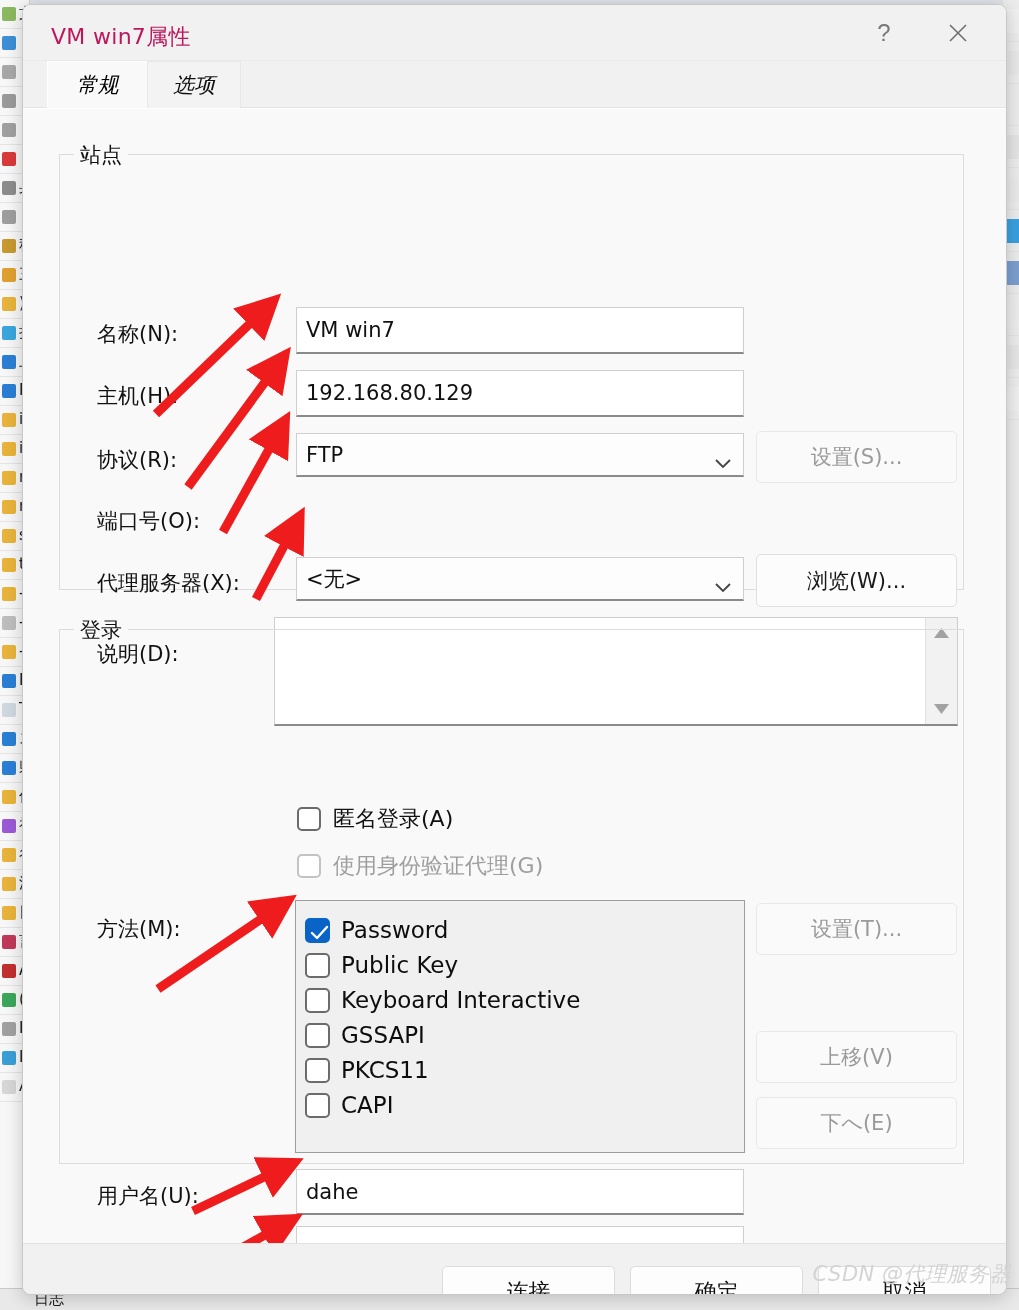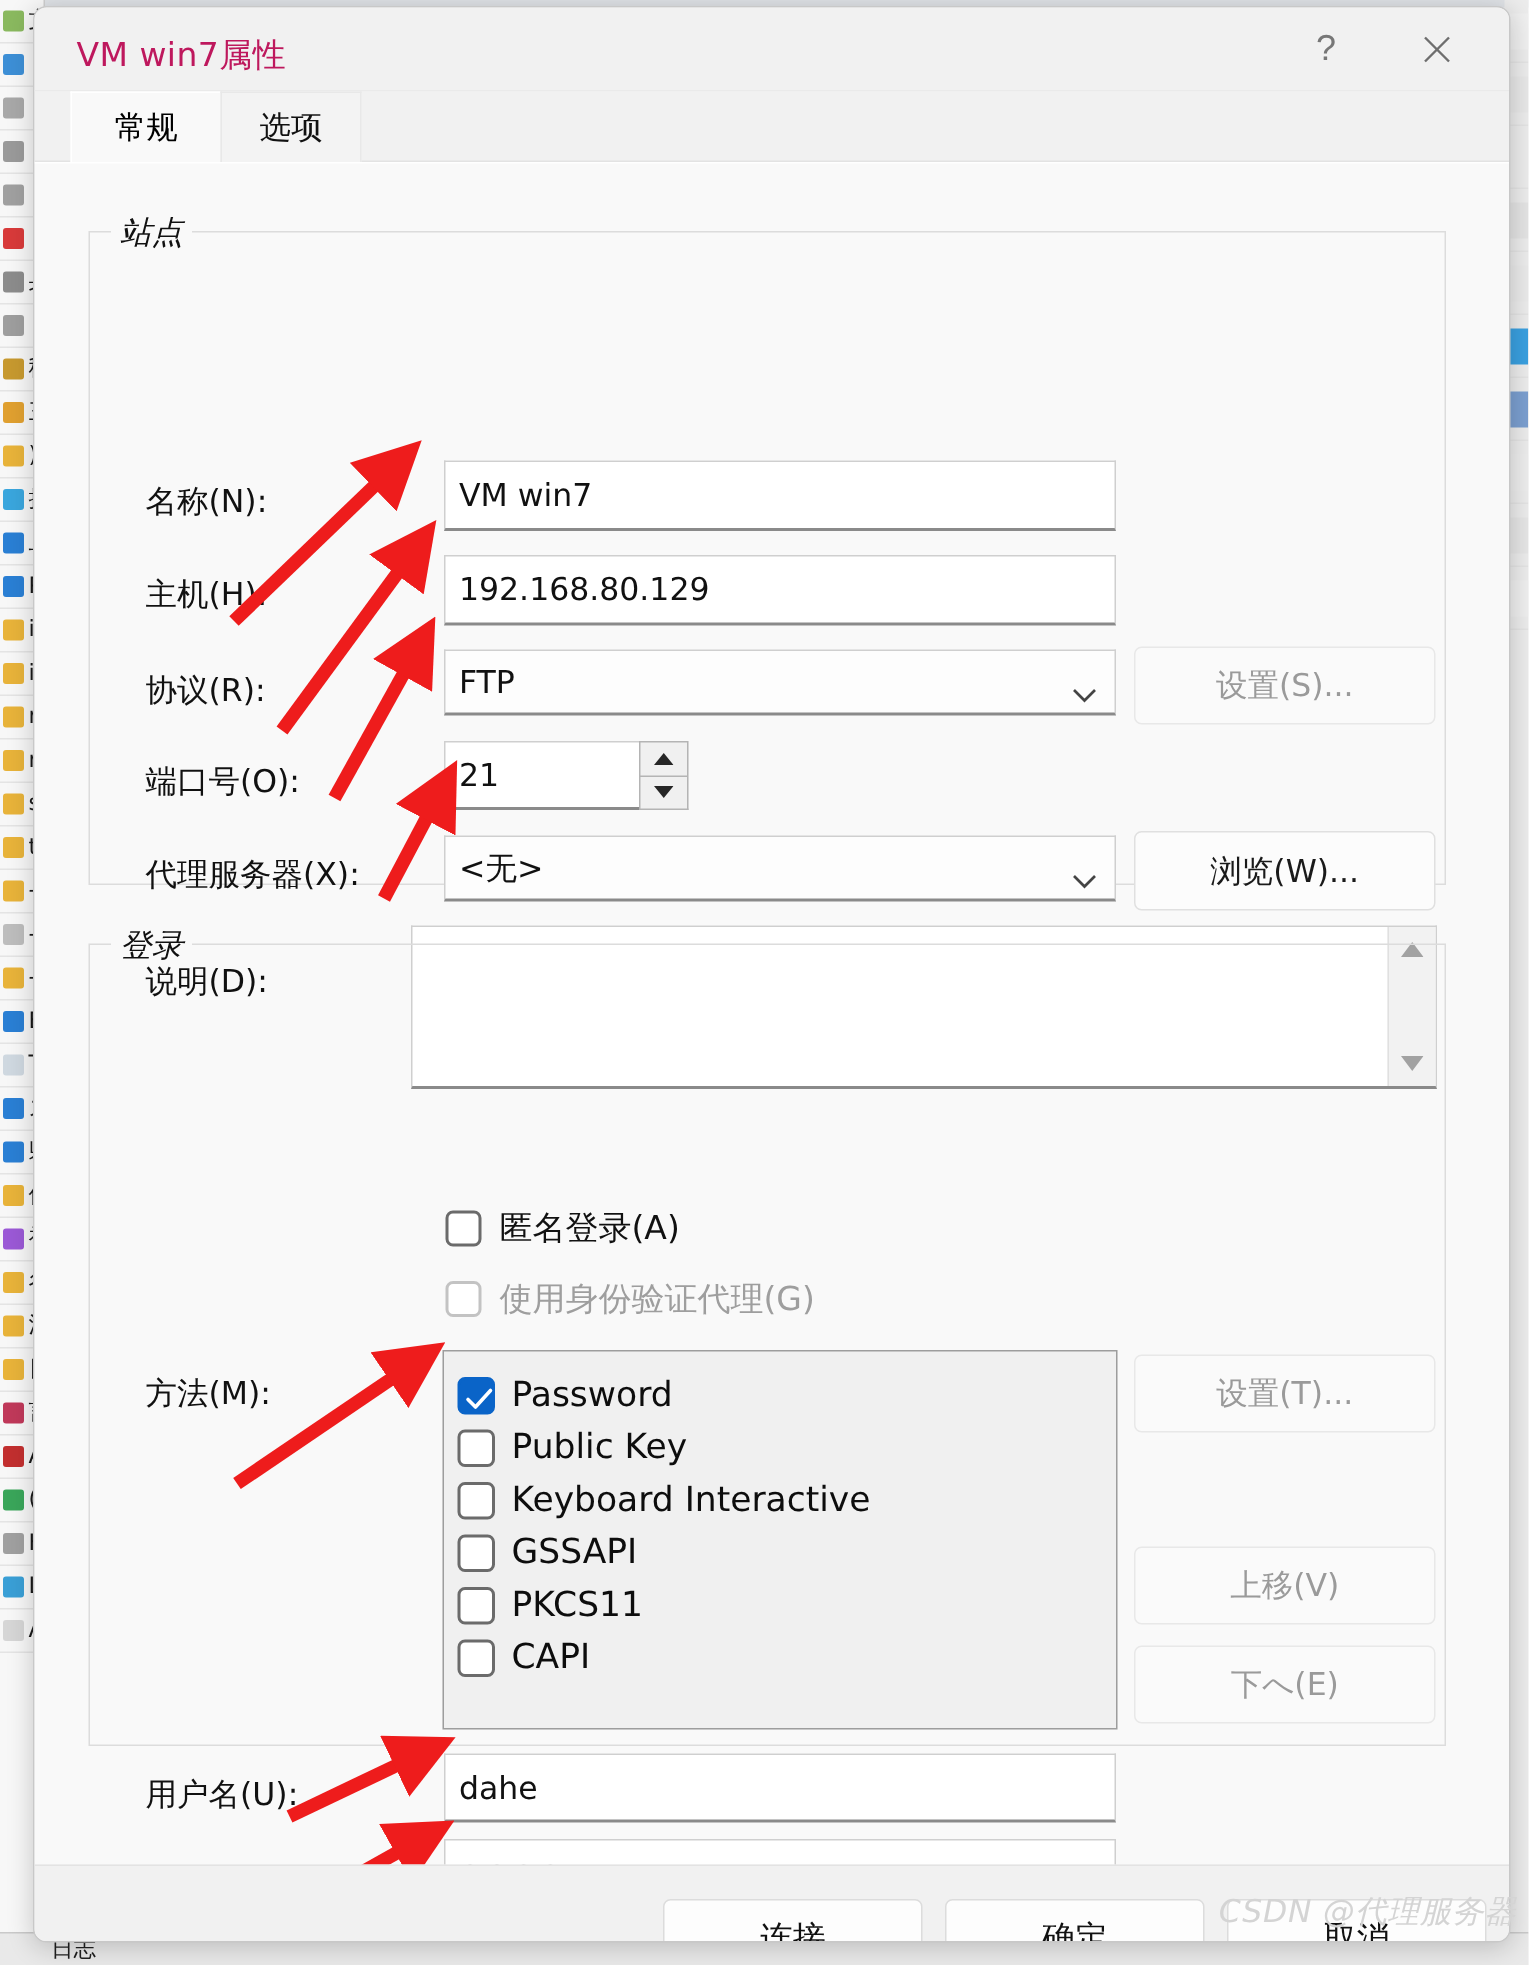--- a/index.html
+++ b/index.html
@@ -94,20 +94,21 @@
   .win-btn.close { right: 18px; }
   .win-btn svg { display: block; }
 
   
   .tabstrip {
     position: relative;
     height: 47px;
     background: #f1f1f1;
     border-bottom: 1px solid #e3e3e3;
     padding-left: 12px;
+    font-style: italic;
   }
   .tab {
     position: absolute; top: 0; height: 47px;
     display: flex; align-items: center; justify-content: center;
     font-size: 21px; color: #111;
     font-family: "DejaVu Sans", sans-serif;
     cursor: default;
   }
   .tab.sel {
     background: #f9f9f9;
@@ -125,21 +126,20 @@
     height: 1135px;
     background: #f9f9f9;
     border-top: 1px solid #ffffff;
   }
 
   
   .group {
     position: absolute;
     border: 1px solid #dcdcdc;
     background: transparent;
-    font-style: italic;
   }
   .group-title {
     position: absolute; top: -14px; left: 14px;
     padding: 0 6px;
     background: #f9f9f9;
     font-size: 21px; color: #111;
     font-family: "DejaVu Sans", sans-serif;
   }
   .grp-site  { left: 36px; top: 45px;  width: 905px; height: 436px; }
   .grp-login { left: 36px; top: 520px; width: 905px; height: 535px; }
@@ -555,35 +555,20 @@
         <svg width="16" height="10" viewBox="0 0 16 10" aria-hidden="true">
           <polyline points="1,1 8,8 15,1" fill="none" stroke="#444" stroke-width="1.8"></polyline>
         </svg>
       </span>
     </div>
     <div class="pbtn disabled" style="left:733px; top:322px; width:201px; height:52px;">
       <span>设置(S)...</span>
     </div>
 
     <div class="flabel" style="left:74px; top:398px;">端口号(O):</div>
-    <div class="spin-wrap" style="left:273px; top:385px; width:163px; height:46px;">
-      <div class="spin-field" style="width:130px; height:46px;">21</div>
-      <div class="spin-btns" style="left:130px;">
-        <div class="spin-b">
-          <svg width="13" height="8" viewBox="0 0 13 8" aria-hidden="true">
-              <polygon points="6.5,0 13,8 0,8" fill="#262626"></polygon>
-            </svg>
-        </div>
-        <div class="spin-b">
-          <svg width="13" height="8" viewBox="0 0 13 8" aria-hidden="true">
-              <polygon points="0,0 13,0 6.5,8" fill="#262626"></polygon>
-            </svg>
-        </div>
-      </div>
-    </div>
 
     <div class="flabel" style="left:74px; top:460px;">代理服务器(X):</div>
     <div class="combo" style="left:273px; top:448px; width:448px; height:44px;">
       <span>&lt;无&gt;</span>
       <span class="chev">
         <svg width="16" height="10" viewBox="0 0 16 10" aria-hidden="true">
           <polyline points="1,1 8,8 15,1" fill="none" stroke="#444" stroke-width="1.8"></polyline>
         </svg>
       </span>
     </div>

